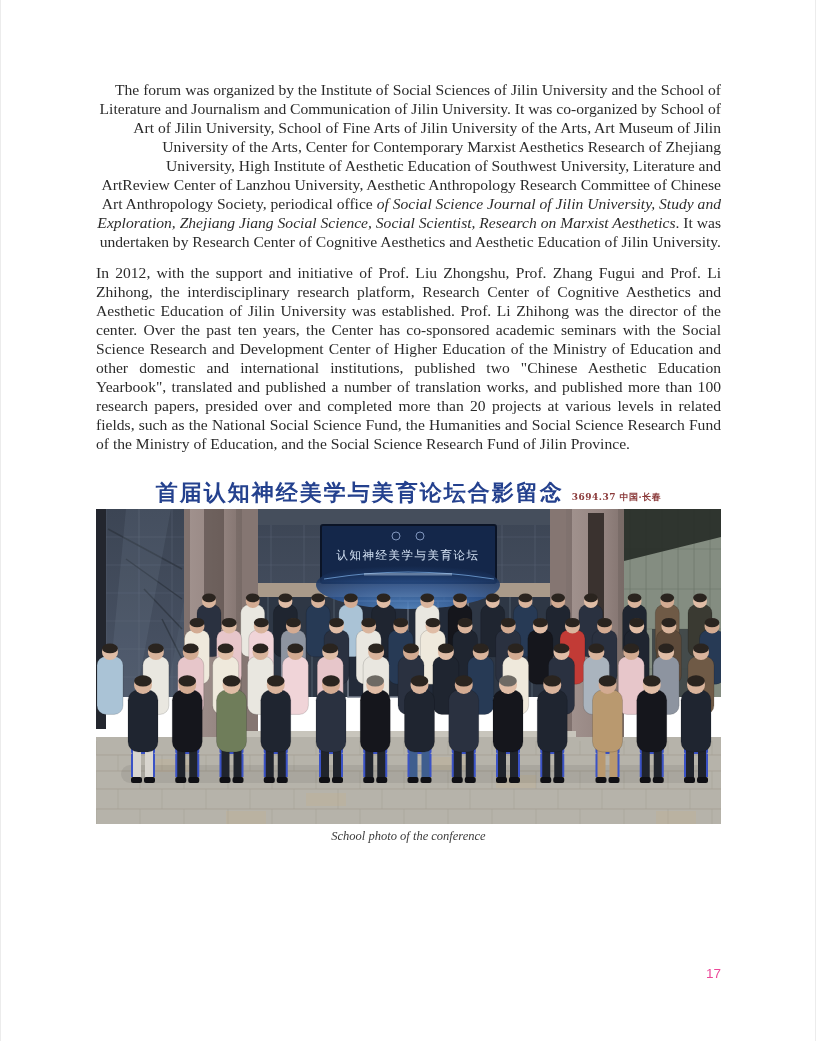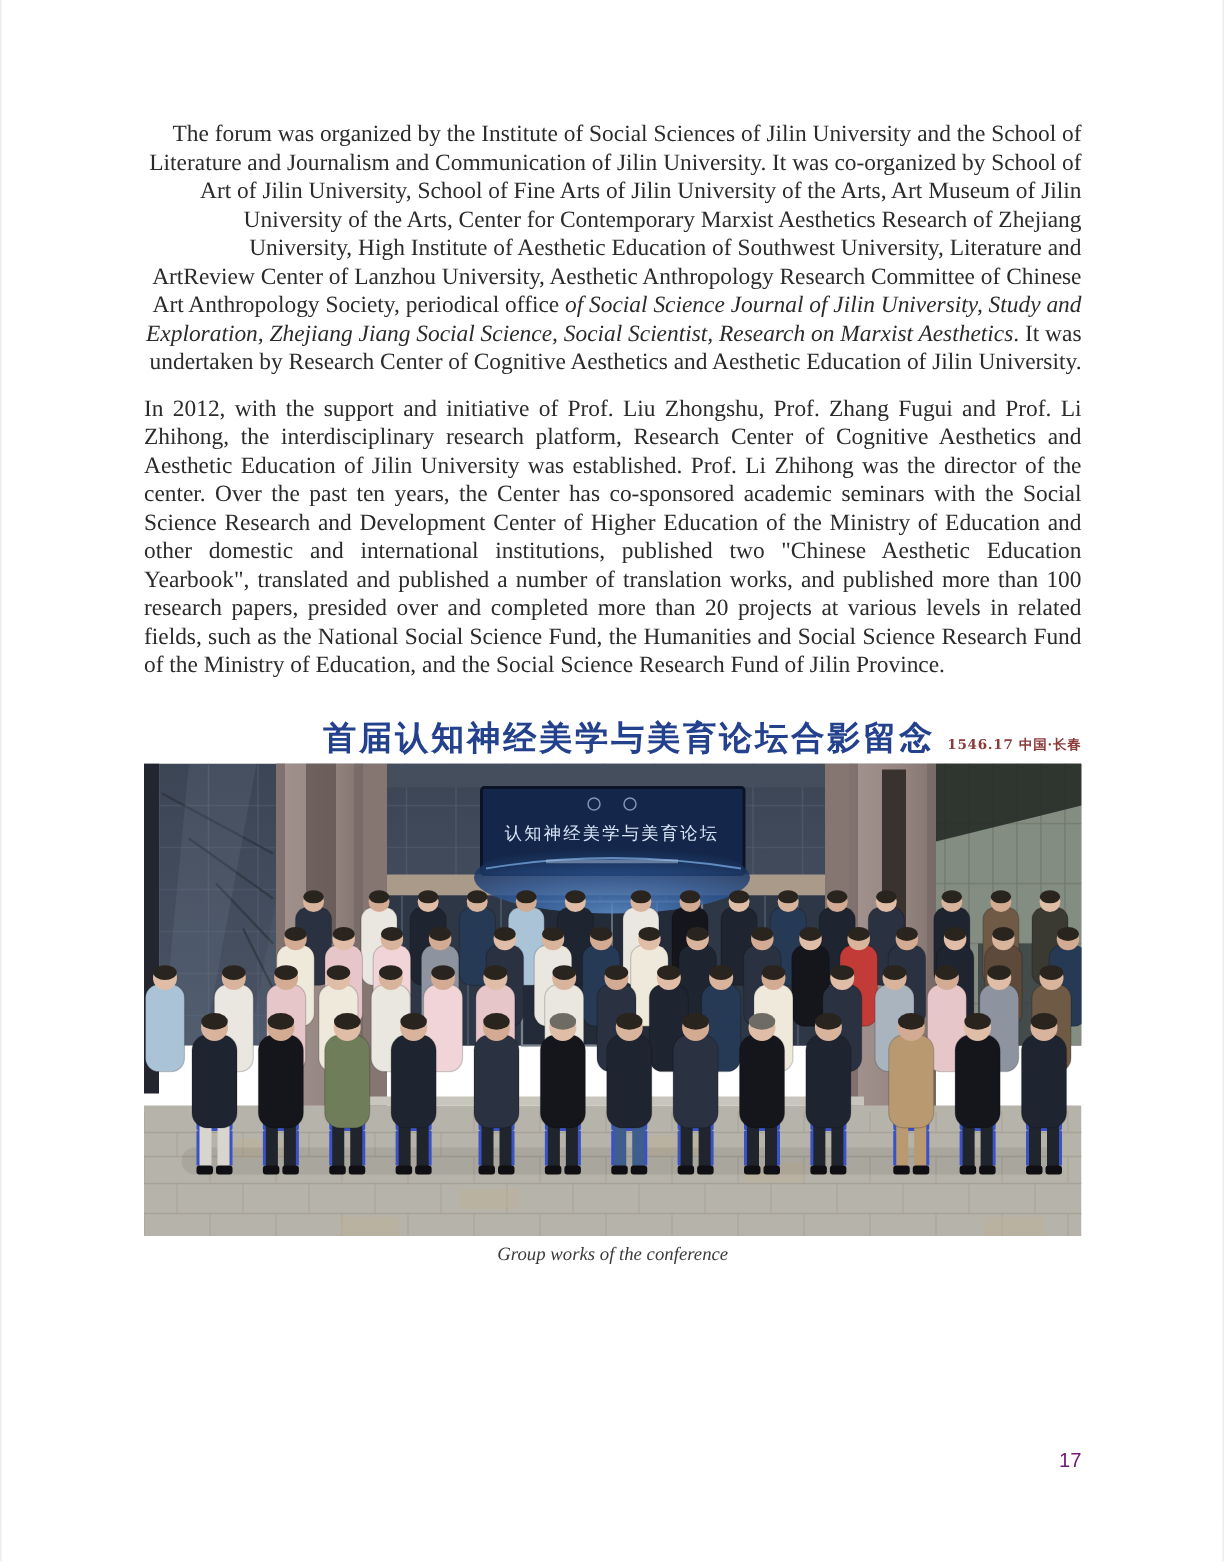--- a/index.html
+++ b/index.html
@@ -19,57 +19,57 @@
   .para{
     margin:0;
     font-size:15.6px;
     line-height:19px;
     color:#2b2b2b;
   }
   .p1{text-align:right;}
   .p2{margin-top:12px;text-align:justify;}
   figure{margin:22px 0 0 0;padding:0;width:625px;}
   .banner{
-    display:flex;justify-content:flex-end;align-items:baseline;
+    display:flex;justify-content:center;align-items:baseline;
     height:34px;line-height:34px;white-space:nowrap;
   }
   .banner-title{
     font-family:"DejaVu Serif","Liberation Serif",serif;
     font-weight:bold;font-size:22px;letter-spacing:2px;
   }
   .banner-date{
     font-family:"DejaVu Serif","Liberation Serif",serif;
     font-weight:bold;font-size:9px;letter-spacing:0.5px;
     margin-left:8px;
   }
   .photo-frame{display:block;width:625px;height:315px;}
   figcaption{
     margin-top:4px;text-align:center;
     font-style:italic;font-size:12.5px;line-height:16px;color:#3b3b3b;
   }
   .page-number{
     position:absolute;top:966px;right:95px;
     font-family:"Liberation Sans", sans-serif;
-    font-size:13.5px;color:#701a75;
+    font-size:13.5px;color:#ec4899;
   }
 </style>
 </head>
 <body>
 
 <div class="page">
   <div class="content">
 
     <p class="para p1"><span>The forum was organized by the Institute of Social Sciences of Jilin University and the School of Literature and Journalism and Communication of Jilin University. It was co-organized by School of Art of Jilin University, School of Fine Arts of Jilin University of the Arts, Art Museum of Jilin University of the Arts, Center for Contemporary Marxist Aesthetics Research of Zhejiang University, High Institute of Aesthetic Education of Southwest University, Literature and ArtReview Center of Lanzhou University, Aesthetic Anthropology Research Committee of Chinese Art Anthropology Society, periodical office </span><i>of Social Science Journal of Jilin University, Study and Exploration, Zhejiang Jiang Social Science, Social Scientist, Research on Marxist Aesthetics</i><span>. It was undertaken by Research Center of Cognitive Aesthetics and Aesthetic Education of Jilin University.</span></p>
 
     <p class="para p2">In 2012, with the support and initiative of Prof. Liu Zhongshu, Prof. Zhang Fugui and Prof. Li Zhihong, the interdisciplinary research platform, Research Center of Cognitive Aesthetics and Aesthetic Education of Jilin University was established. Prof. Li Zhihong was the director of the center. Over the past ten years, the Center has co-sponsored academic seminars with the Social Science Research and Development Center of Higher Education of the Ministry of Education and other domestic and international institutions, published two "Chinese Aesthetic Education Yearbook", translated and published a number of translation works, and published more than 100 research papers, presided over and completed more than 20 projects at various levels in related fields, such as the National Social Science Fund, the Humanities and Social Science Research Fund of the Ministry of Education, and the Social Science Research Fund of Jilin Province.</p>
 
     <figure>
       <div class="banner">
         <span class="banner-title" style="color: rgb(36, 65, 142);">首届认知神经美学与美育论坛合影留念</span>
-        <span class="banner-date" style="color: rgb(139, 58, 58);">1546.17 中国·长春</span>
+        <span class="banner-date" style="color: rgb(139, 58, 58);">3694.37 中国·长春</span>
       </div>
 
       <svg class="photo-frame" id="photo" viewBox="0 0 625 315" xmlns="http://www.w3.org/2000/svg">
         <defs>
           <linearGradient id="pillarGrad" x1="0" y1="0" x2="1" y2="0">
             <stop offset="0" stop-color="#a2938f"></stop>
             <stop offset="0.6" stop-color="#968682"></stop>
             <stop offset="1" stop-color="#82736f"></stop>
           </linearGradient>
           <linearGradient id="glassGrad" x1="0" y1="0" x2="0" y2="1">
@@ -664,18 +664,18 @@
               <rect x="602" y="240" width="8" height="31" fill="#20242c"></rect>
               <rect x="588" y="268" width="11" height="6" rx="2" fill="#101014"></rect>
               <rect x="601" y="268" width="11" height="6" rx="2" fill="#101014"></rect>
               <rect x="585" y="180.95" width="30" height="62" rx="10.200000000000001" fill="#1f2530" stroke="rgba(0,0,0,0.18)" stroke-width="0.8"></rect>
               <circle cx="600" cy="176" r="9" fill="#d9b49c"></circle>
               <ellipse cx="600" cy="171.95" rx="8.82" ry="5.58" fill="#2a241f"></ellipse>
             </g>
           </g>
       </svg>
 
-      <figcaption>Group works of the conference</figcaption>
+      <figcaption>School photo of the conference</figcaption>
     </figure>
   </div>
 
   <div class="page-number">17</div>
 </div>
 
 </body></html>

